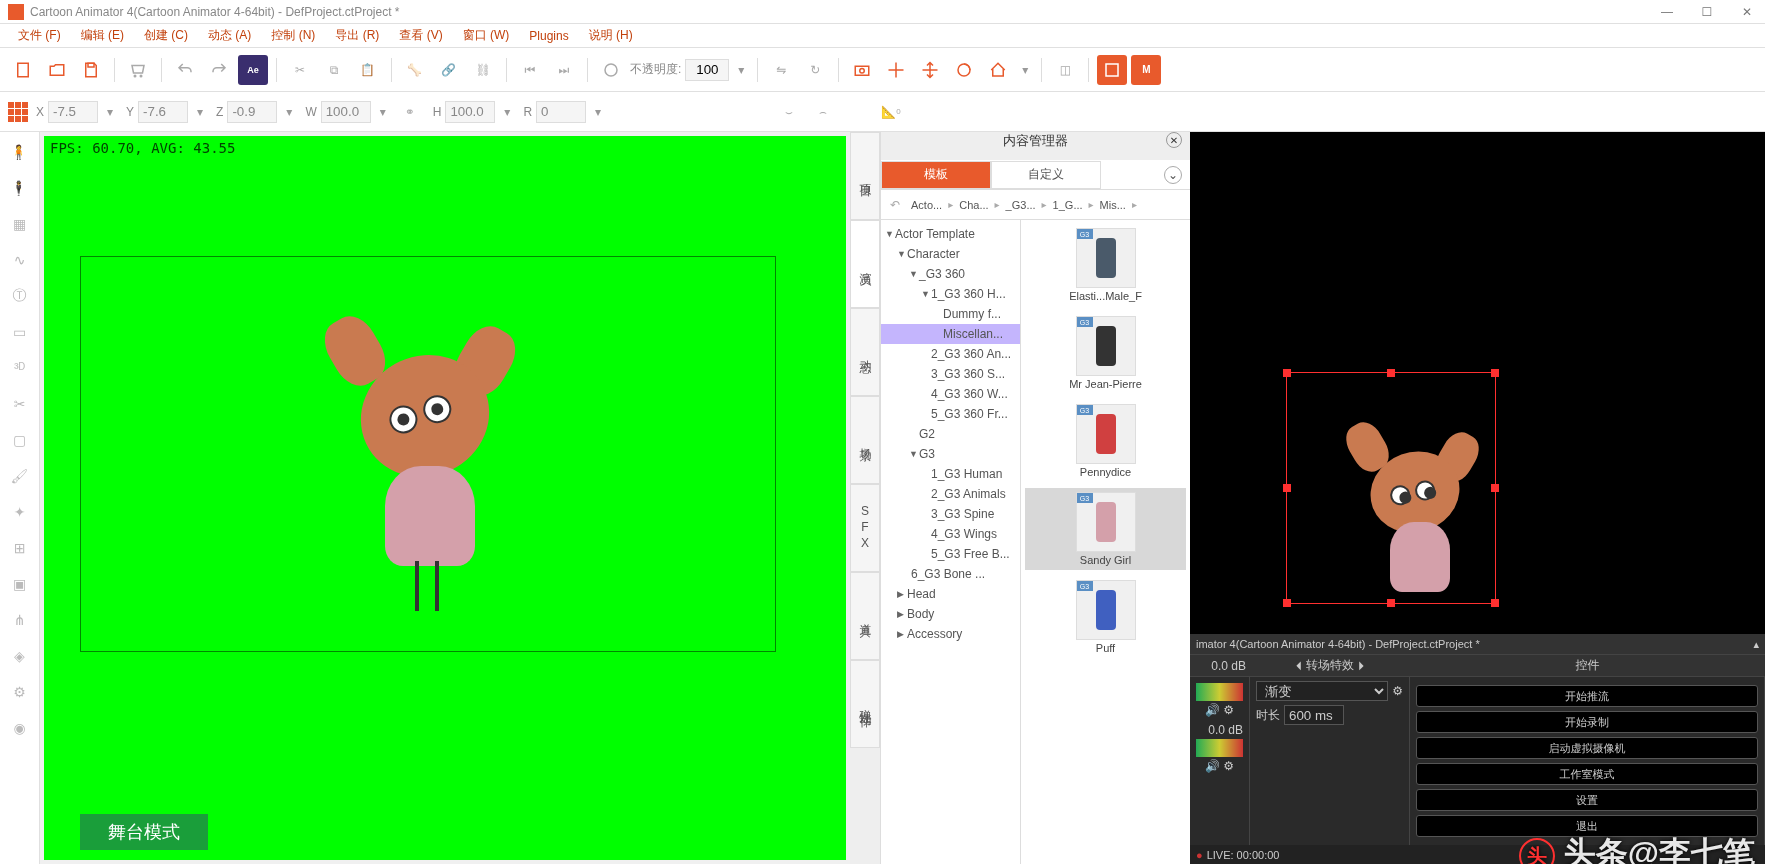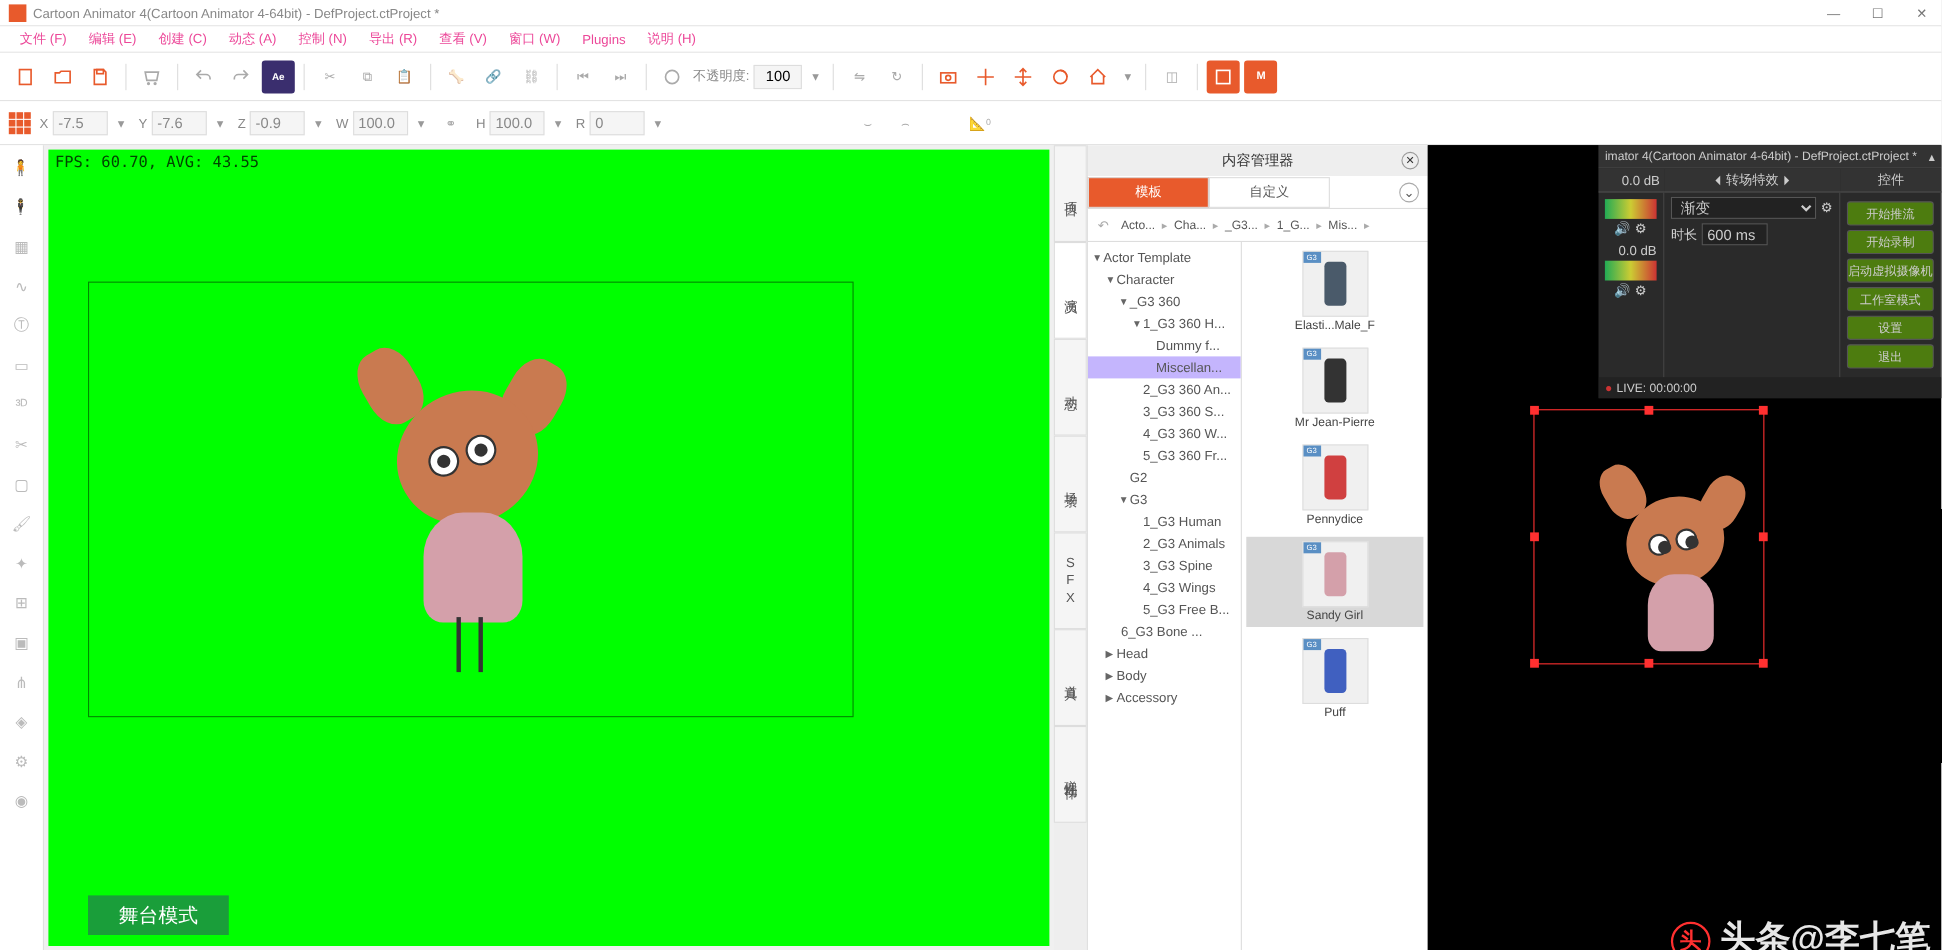--- a/index.html
+++ b/index.html
@@ -5,21 +5,21 @@
 * { margin: 0; padding: 0; box-sizing: border-box; font-family: "Microsoft YaHei", Arial, sans-serif; }
 body { background: #f0f0f0; width: 1765px; height: 864px; overflow: hidden; font-size: 12px; color: #555; }
 
 .titlebar { height: 24px; background: #fff; display: flex; align-items: center; padding: 0 8px; border-bottom: 1px solid #e0e0e0; }
 .titlebar .app-icon { width: 16px; height: 16px; background: #e85a2c; margin-right: 6px; }
 .titlebar .title { color: #888; font-size: 12px; flex: 1; }
 .titlebar .win-btns { display: flex; gap: 20px; color: #777; }
 .titlebar .win-btn { width: 20px; text-align: center; cursor: pointer; }
 
 .menubar { height: 24px; background: #fff; display: flex; align-items: center; padding: 0 8px; border-bottom: 1px solid #e0e0e0; }
-.menubar .mitem { padding: 0 10px; cursor: pointer; color: #ec4899; }
+.menubar .mitem { padding: 0 10px; cursor: pointer; color: #c2410c; }
 
 .toolbar1 { height: 44px; background: #fff; display: flex; align-items: center; padding: 0 8px; border-bottom: 1px solid #e0e0e0; gap: 4px; }
 .tbtn { width: 30px; height: 30px; display: flex; align-items: center; justify-content: center; border-radius: 3px; cursor: pointer; color: #e85a2c; }
 .tbtn.gray { color: #aaa; }
 .tbtn.purple { background: #3a2e6e; color: #fff; font-size: 9px; font-weight: bold; }
 .tbtn.orange { background: #e85a2c; color: #fff; }
 .tbtn.orange2 { background: #e85a2c; color: #fff; font-size: 10px; font-weight: bold; }
 .sep { width: 1px; height: 24px; background: #ddd; margin: 0 4px; }
 .opacity-group { display: flex; align-items: center; gap: 4px; color: #888; }
 .opacity-input { width: 44px; height: 22px; border: 1px solid #ddd; text-align: center; background: #f5f5f5; }
@@ -46,21 +46,21 @@
 .char-body { width: 90px; height: 100px; background: #d4a0aa; border-radius: 40% 40% 20% 20%; position: absolute; left: 45px; top: 140px; }
 .char-hair1 { width: 50px; height: 70px; background: #c97a50; border-radius: 40%; position: absolute; left: -10px; top: -10px; transform: rotate(-30deg); }
 .char-hair2 { width: 50px; height: 70px; background: #c97a50; border-radius: 40%; position: absolute; left: 120px; top: 0px; transform: rotate(30deg); }
 .char-leg { width: 4px; height: 50px; background: #333; position: absolute; top: 235px; }
 
 .side-tabs { width: 30px; background: #eee; display: flex; flex-direction: column; }
 .vtab { flex: 0 0 88px; writing-mode: vertical-rl; text-orientation: upright; display: flex; align-items: center; justify-content: center; border: 1px solid #ddd; background: #f5f5f5; cursor: pointer; font-size: 12px; letter-spacing: 2px; }
 .vtab.active { background: #fff; }
 
 .content-panel { width: 310px; background: #fff; border-left: 1px solid #ddd; display: flex; flex-direction: column; }
-.panel-header { height: 28px; background: #eee; display: flex; align-items: center; justify-content: center; position: relative; font-size: 13px; color: #333; }
+.panel-header { height: 28px; background: #eee; display: flex; align-items: flex-start; justify-content: center; position: relative; font-size: 13px; color: #333; }
 .panel-close { position: absolute; right: 8px; width: 16px; height: 16px; border: 1px solid #999; border-radius: 50%; display: flex; align-items: center; justify-content: center; font-size: 10px; cursor: pointer; }
 .panel-tabs { display: flex; height: 30px; border-bottom: 1px solid #ddd; align-items: center; }
 .ptab { flex: 0 0 110px; height: 28px; display: flex; align-items: center; justify-content: center; cursor: pointer; border: 1px solid #ddd; }
 .ptab.active { background: #e85a2c; color: #fff; }
 .ptab-menu { margin-left: auto; margin-right: 8px; width: 18px; height: 18px; border: 1px solid #aaa; border-radius: 50%; display: flex; align-items: center; justify-content: center; cursor: pointer; }
 .breadcrumb { height: 30px; display: flex; align-items: center; padding: 0 4px; border-bottom: 1px solid #ddd; gap: 2px; }
 .bc-btn { width: 20px; text-align: center; color: #aaa; }
 .bc-item { padding: 2px 4px; font-size: 11px; cursor: pointer; }
 .bc-sep { color: #aaa; font-size: 10px; }
 .panel-body { flex: 1; display: flex; overflow: hidden; }
@@ -69,37 +69,37 @@
 .tree-item.selected { background: #c4b5fd; }
 .tree-arrow { width: 10px; font-size: 9px; color: #666; display: inline-block; }
 .thumbs { flex: 1; overflow-y: auto; padding: 4px; }
 .thumb { text-align: center; margin-bottom: 6px; cursor: pointer; padding: 4px; }
 .thumb.selected { background: #d8d8d8; }
 .thumb-img { width: 60px; height: 60px; margin: 0 auto; background: #f0f0f0; border: 1px solid #ddd; position: relative; display: flex; align-items: center; justify-content: center; }
 .thumb-badge { position: absolute; top: 0; left: 0; width: 16px; height: 10px; background: #5a8fc4; color: #fff; font-size: 7px; display: flex; align-items: center; justify-content: center; }
 .thumb-label { font-size: 11px; margin-top: 2px; color: #444; }
 .thumb-figure { width: 20px; height: 40px; background: #333; border-radius: 4px; }
 
-.right-area { width: 467px; background: #000; position: relative; display: flex; flex-direction: row; justify-content: center; }
+.right-area { width: 575px; background: #000; position: relative; display: flex; flex-direction: column; justify-content: center; }
 .preview-canvas { flex: 1; position: relative; background: #000; }
 .sel-box { position: absolute; left: 96px; top: 240px; width: 210px; height: 232px; border: 1px solid #ff3030; }
 .handle { width: 8px; height: 8px; background: #ff3030; position: absolute; }
 .preview-char { position: absolute; left: 170px; top: 300px; }
 .preview-char .char-head { width: 90px; height: 80px; left: 10px; top: 20px; transform: rotate(-20deg); }
 .preview-char .char-body { width: 60px; height: 70px; left: 30px; top: 90px; }
 
 .obs-panel { height: 230px; background: #2a2a2a; color: #ccc; font-size: 12px; display: flex; flex-direction: column; }
 .obs-title { height: 22px; background: #333; display: flex; align-items: center; padding: 0 6px; font-family: monospace; font-size: 11px; }
 .obs-row { display: flex; border-top: 1px solid #444; }
 .obs-section { border-right: 1px solid #444; padding: 4px 6px; }
 .obs-hdr { height: 22px; display: flex; align-items: center; justify-content: center; background: #333; border-bottom: 1px solid #444; }
 .obs-mixer { width: 60px; }
 .obs-trans { flex: 0 0 160px; }
 .obs-ctrl { flex: 1; }
-.obs-btn { height: 22px; background: #4d7c0f; border: 1px solid #555; border-radius: 3px; margin: 4px 0; display: flex; align-items: center; justify-content: center; cursor: pointer; font-size: 11px; }
+.obs-btn { height: 22px; background: #000000; border: 1px solid #555; border-radius: 3px; margin: 4px 0; display: flex; align-items: center; justify-content: center; cursor: pointer; font-size: 11px; }
 .obs-input { height: 20px; background: #222; border: 1px solid #555; color: #ccc; padding: 0 4px; width: 60px; }
 .obs-live { height: 20px; background: #222; font-family: monospace; font-size: 11px; display: flex; align-items: center; padding: 0 6px; }
 .watermark { position: absolute; right: 10px; top: 700px; font-size: 32px; color: rgba(255,255,255,0.9); font-weight: bold; pointer-events: none; text-shadow: 0 0 4px #000; z-index: 100; }
 .wm-circle { display: inline-block; width: 36px; height: 36px; border: 2px solid #ff3030; border-radius: 50%; color: #ff3030; font-size: 20px; text-align: center; line-height: 32px; vertical-align: middle; }
 
 svg { width: 18px; height: 18px; }
 </style>
 </head>
 <body>
 

